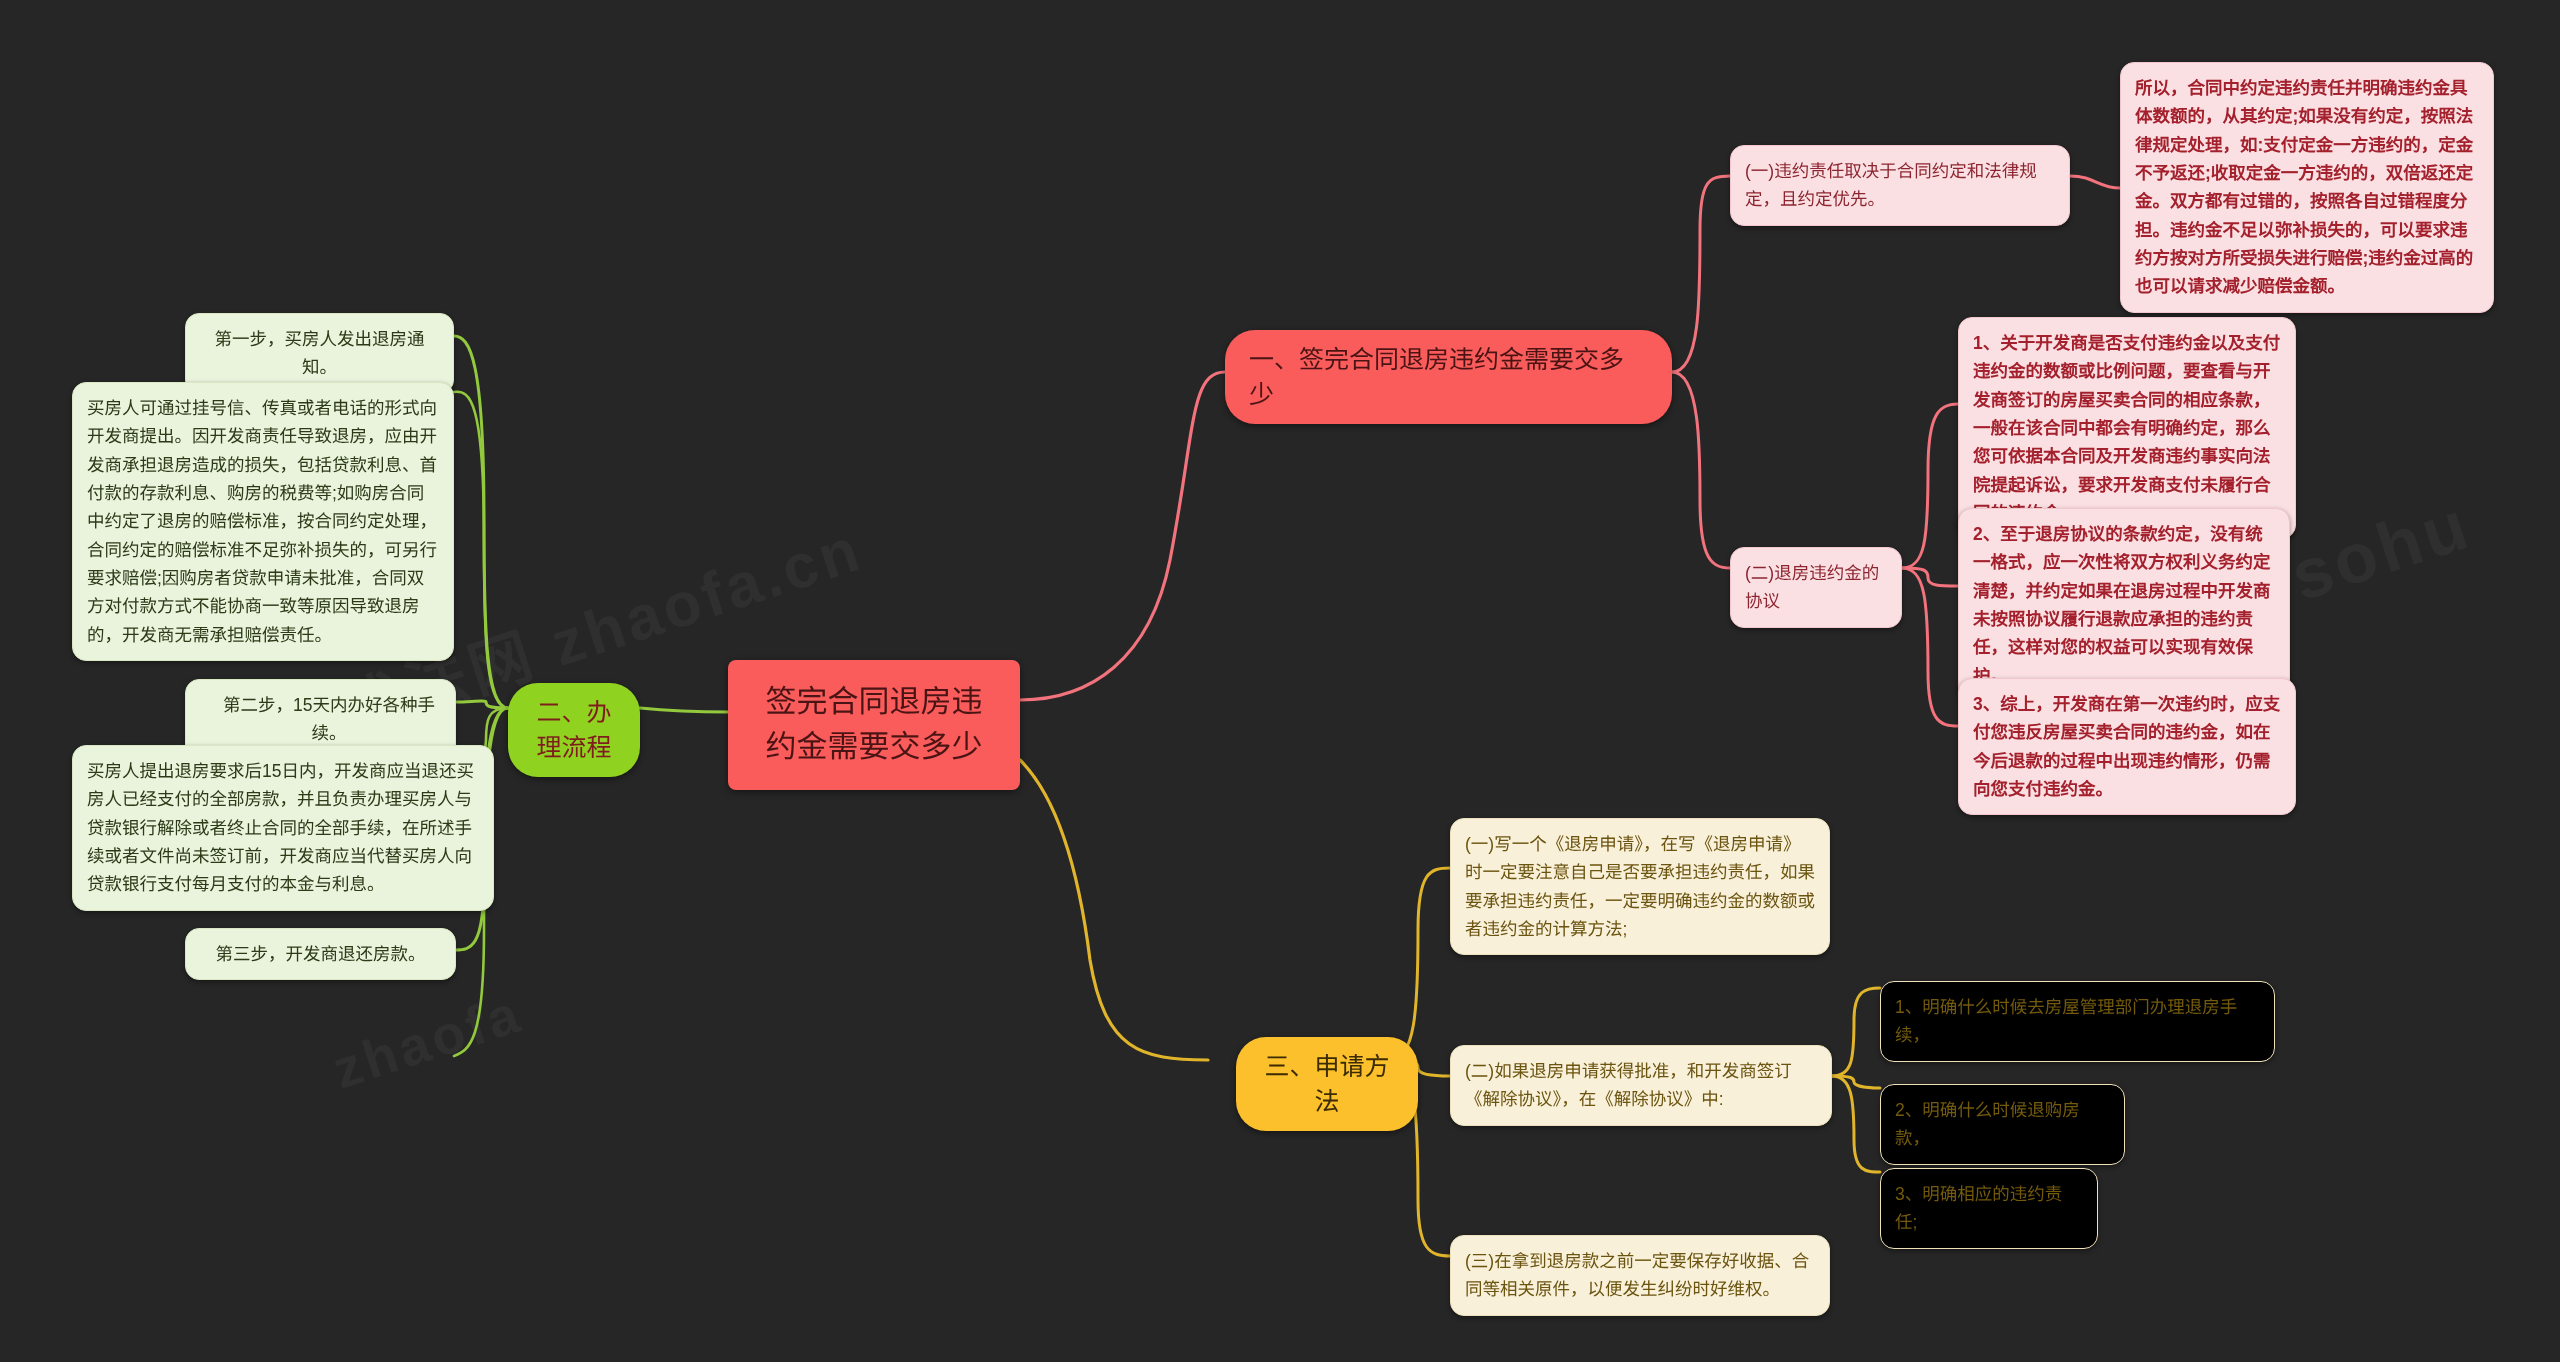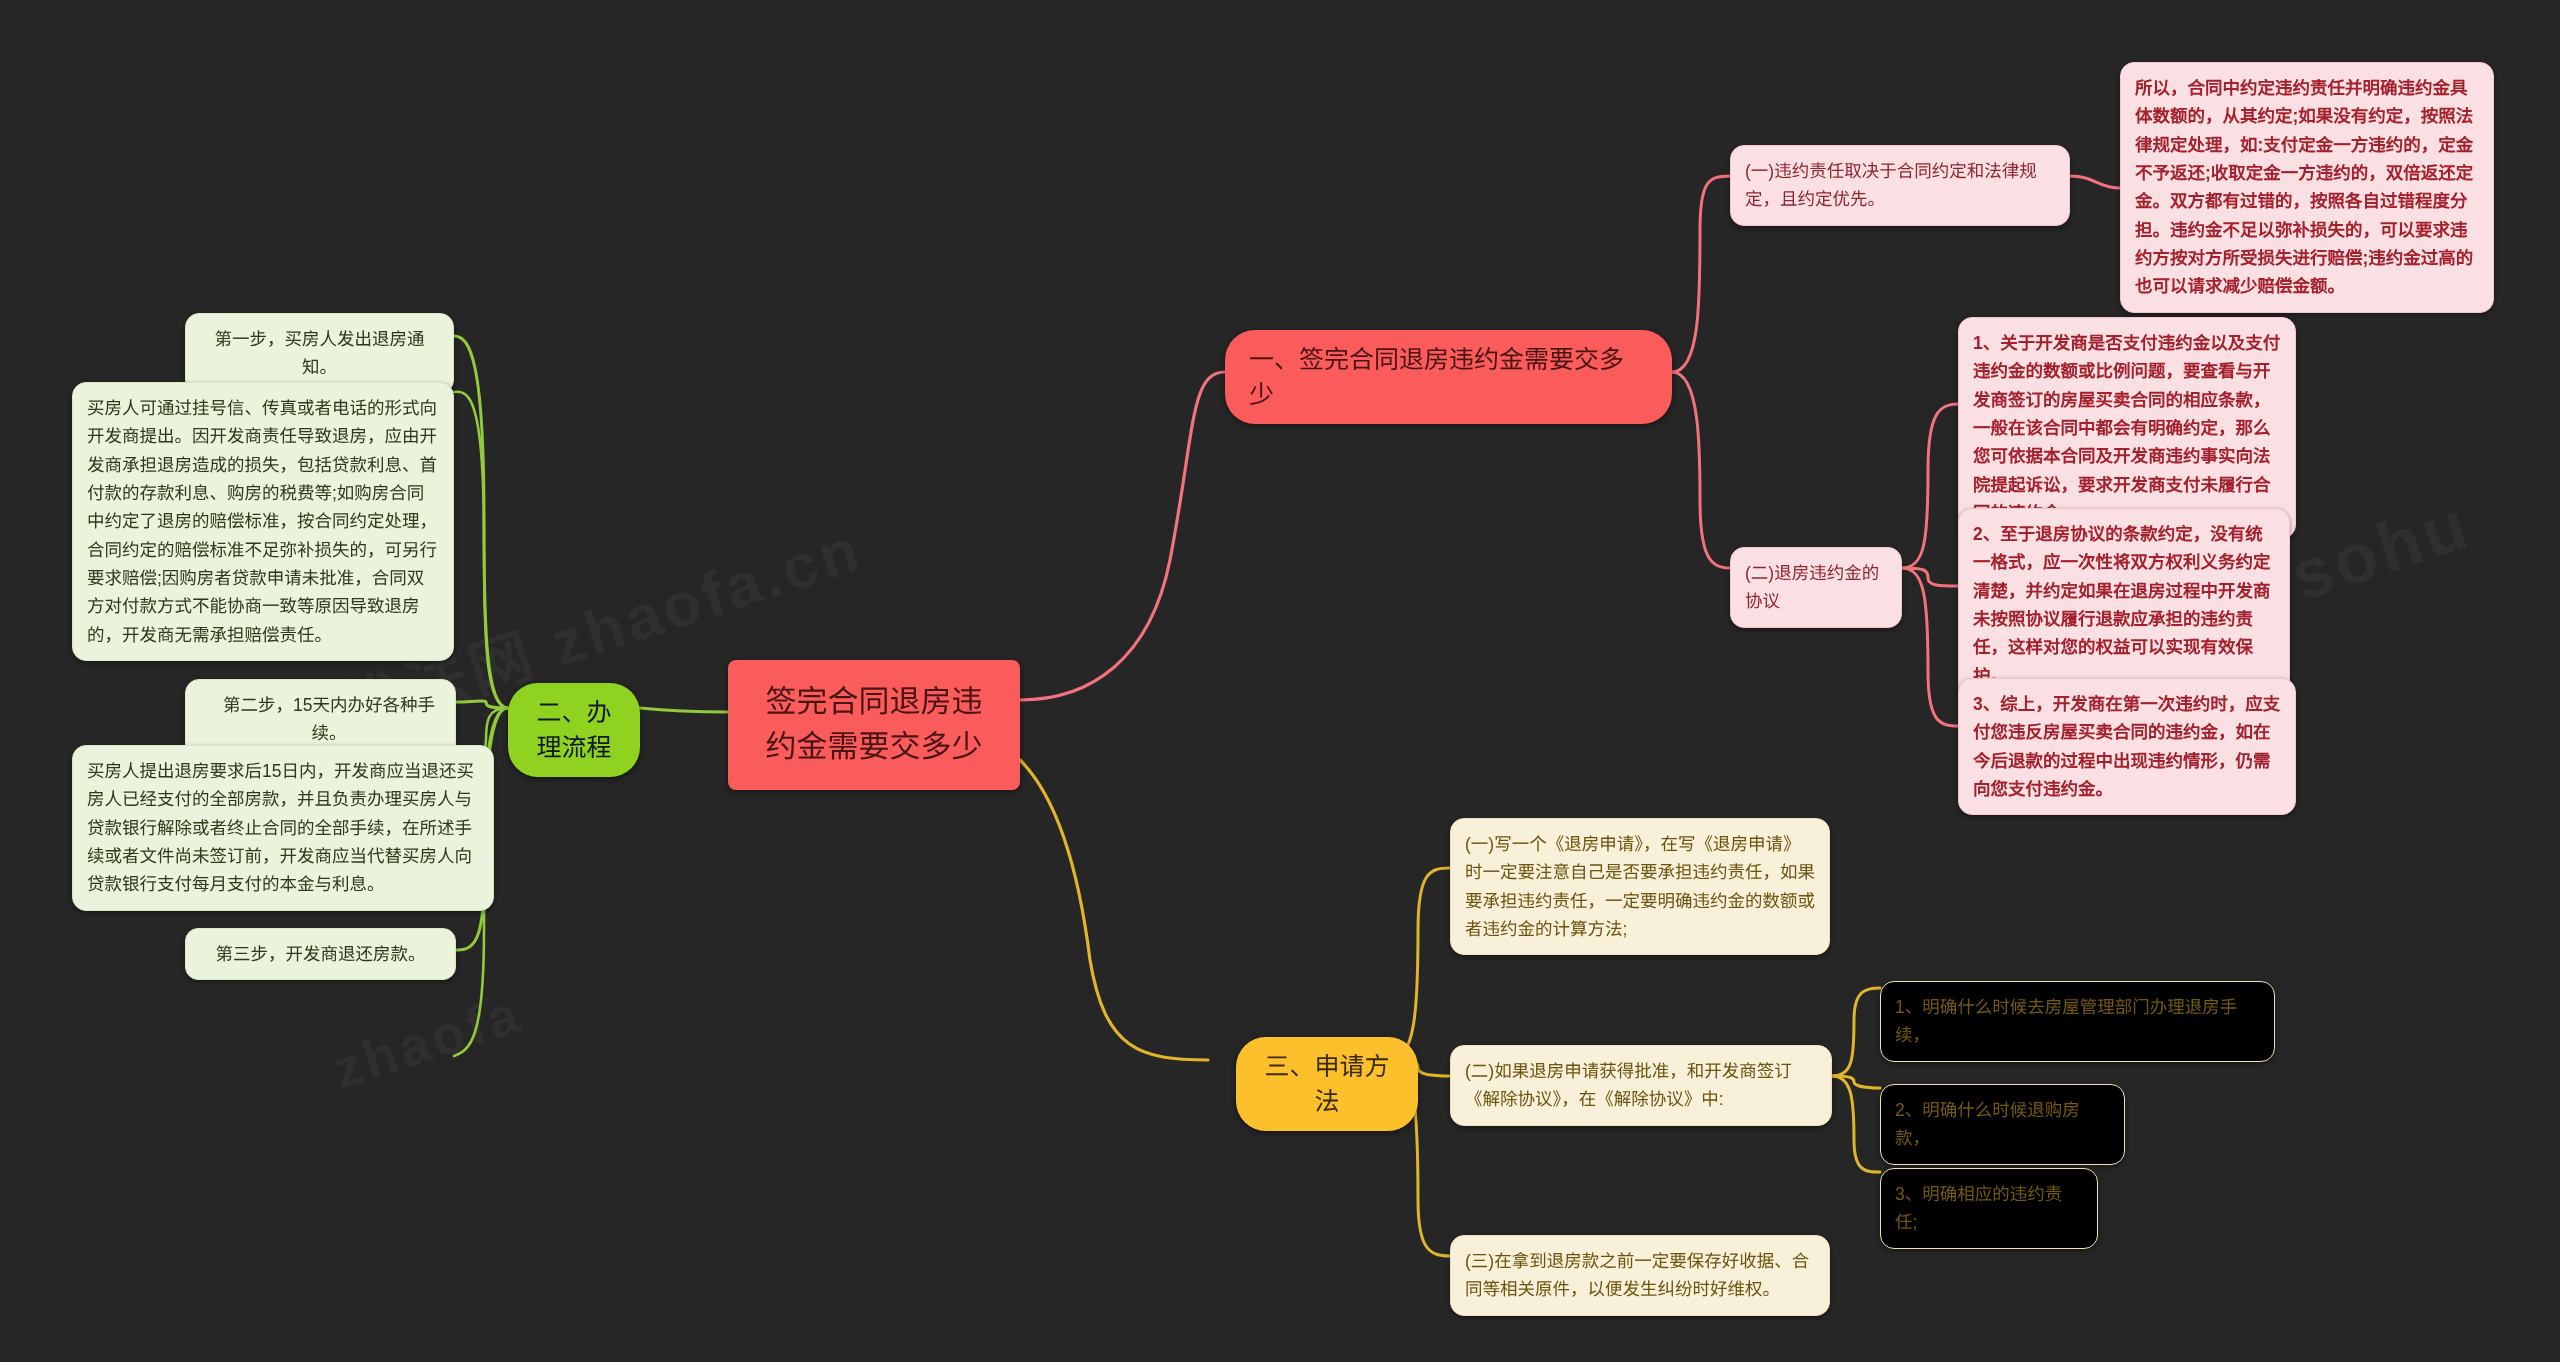--- a/index.html
+++ b/index.html
@@ -54,21 +54,21 @@
 
   
   .branch {
     border-radius: 30px;
     font-size: 25px;
     line-height: 1.4;
     padding: 12px 24px;
     box-shadow: 0 2px 6px rgba(0,0,0,0.45);
   }
   .branch.red    { background: #fa5b5b; color: #4a1414; }
-  .branch.green  { background: #8fd220; color: #0f172a; }
+  .branch.green  { background: #8fd220; color: #7f1d1d; }
   .branch.yellow { background: #fbc02b; color: #3b2a02; margin-left: 28px; }
 
   
   .card {
     border-radius: 14px;
     font-size: 17.5px;
     line-height: 1.62;
     padding: 11px 14px;
     box-shadow: 0 2px 5px rgba(0,0,0,0.4);
   }
@@ -169,21 +169,21 @@
   <div class="node branch green" style="left:508px; top:683px; width:132px; text-align:center;">二、办理流程</div>
 
   <div class="node card green-c" style="left:185px; top:313px; width:269px;">第一步，买房人发出退房通知。</div>
 
   <div class="node card green" style="left:72px; top:382px; width:382px;">买房人可通过挂号信、传真或者电话的形式向开发商提出。因开发商责任导致退房，应由开发商承担退房造成的损失，包括贷款利息、首付款的存款利息、购房的税费等;如购房合同中约定了退房的赔偿标准，按合同约定处理，合同约定的赔偿标准不足弥补损失的，可另行要求赔偿;因购房者贷款申请未批准，合同双方对付款方式不能协商一致等原因导致退房的，开发商无需承担赔偿责任。</div>
 
   <div class="node card green-c" style="left:185px; top:679px; width:271px;padding-left:31px;">第二步，15天内办好各种手续。</div>
 
   <div class="node card green" style="left:72px; top:745px; width:422px;">买房人提出退房要求后15日内，开发商应当退还买房人已经支付的全部房款，并且负责办理买房人与贷款银行解除或者终止合同的全部手续，在所述手续或者文件尚未签订前，开发商应当代替买房人向贷款银行支付每月支付的本金与利息。</div>
 
-  <div class="node card green-c" style="left:185px; top:928px; width:271px;border-radius:13px;">第三步，开发商退还房款。</div>
+  <div class="node card green-c" style="left:185px; top:928px; width:271px;">第三步，开发商退还房款。</div>
 
 
   <div class="node branch yellow" style="left:1208px; top:1037px; width:182px; text-align:center;">三、申请方法</div>
 
   <div class="node card yellow" style="left:1450px; top:818px; width:380px;">(一)写一个《退房申请》，在写《退房申请》时一定要注意自己是否要承担违约责任，如果要承担违约责任，一定要明确违约金的数额或者违约金的计算方法;</div>
 
   <div class="node card yellow" style="left:1450px; top:1045px; width:382px;">(二)如果退房申请获得批准，和开发商签订《解除协议》，在《解除协议》中:</div>
 
   <div class="node card yellow-strong" style="left:1880px; top:965px; width:395px;">1、明确什么时候去房屋管理部门办理退房手续，</div>
 

